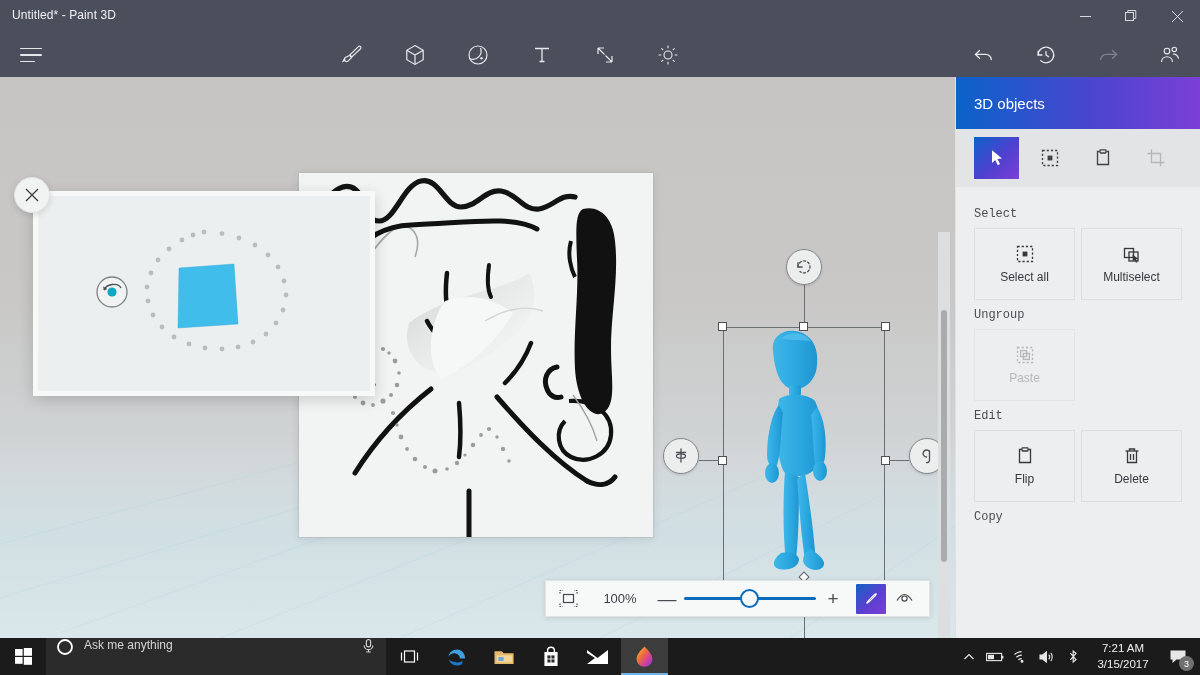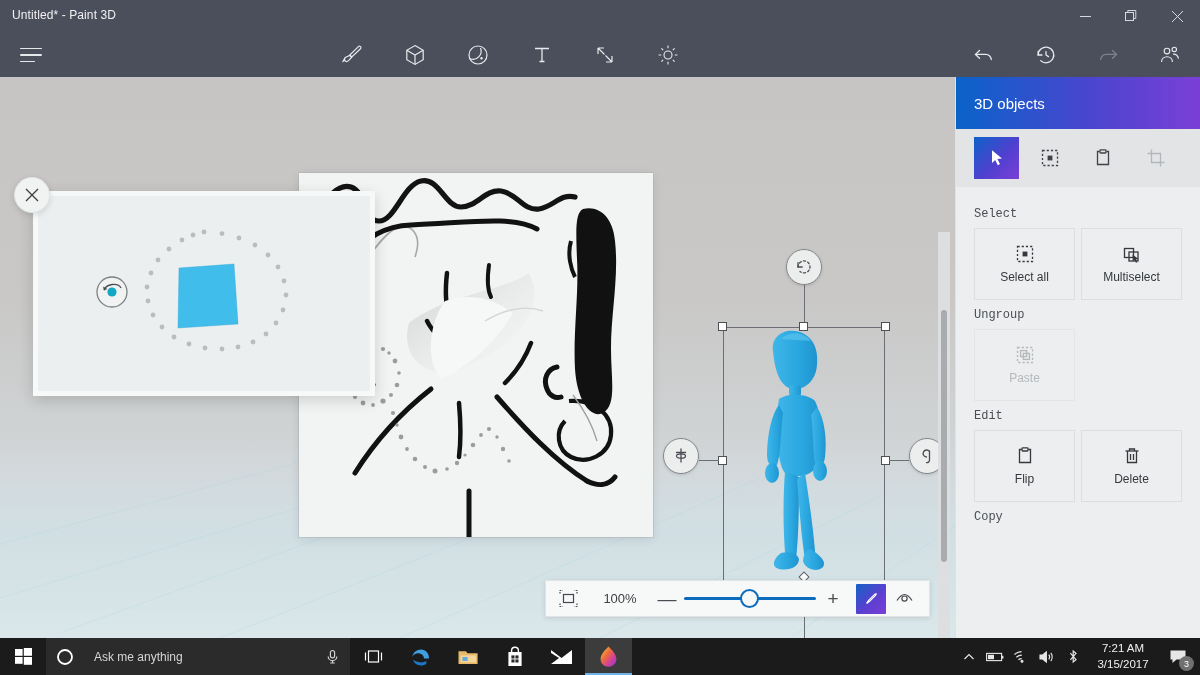--- a/index.html
+++ b/index.html
@@ -177,22 +177,22 @@
   .card-label { font-size: 12px; }
   .card svg { display:block; }
 
   
   .taskbar {
     position: absolute; left: 0; top: 638px; width: 1200px; height: 37px;
     background: #1b1b1b; display: flex; align-items: center;
   }
   .start { width: 46px; height: 37px; display:flex; align-items:center; justify-content:center; }
   .cortana {
-    width: 304px; height: 37px; background: #2b2b2b; display: flex; align-items: center;
-    padding: 0 10px; gap: 20px;
+    width: 340px; height: 37px; background: #2b2b2b; display: flex; align-items: flex-start;
+    padding: 0 10px; gap: 10px;
   }
   .cortana-text { font-size: 12px; color: #d6d6d6; flex: 1; }
   .tb-icon { width: 47px; height: 37px; display: flex; align-items: center; justify-content: center; }
   .tb-icon.active { background: #3c3c3c; box-shadow: inset 0 -2px 0 #6fb3e8; }
   .tray { margin-left: auto; display: flex; align-items: center; height: 37px; padding-right: 4px; }
   .tray-icon { width: 26px; height: 37px; display:flex; align-items:center; justify-content:center; color:#e6e6e6; }
   .clock {
     width: 74px; height: 37px; display:flex; flex-direction:column;
     align-items:center; justify-content:center; color:#f0f0f0; font-size: 11.5px; line-height: 1.35;
   }

